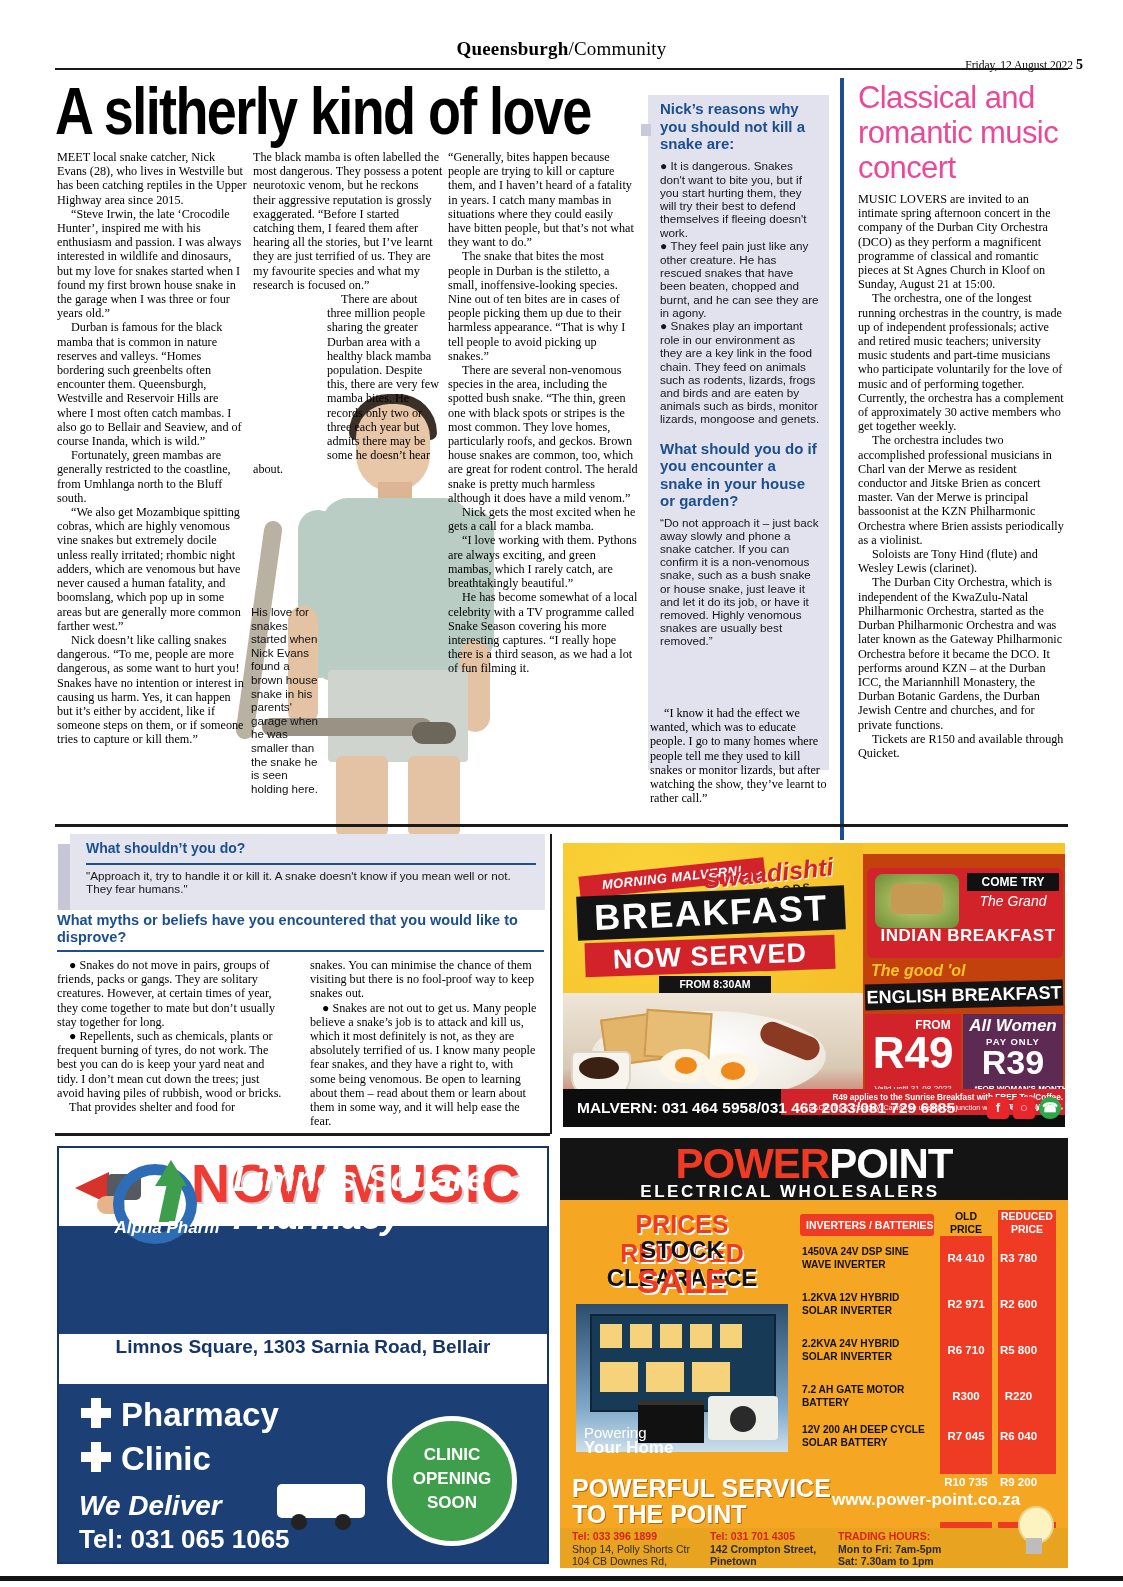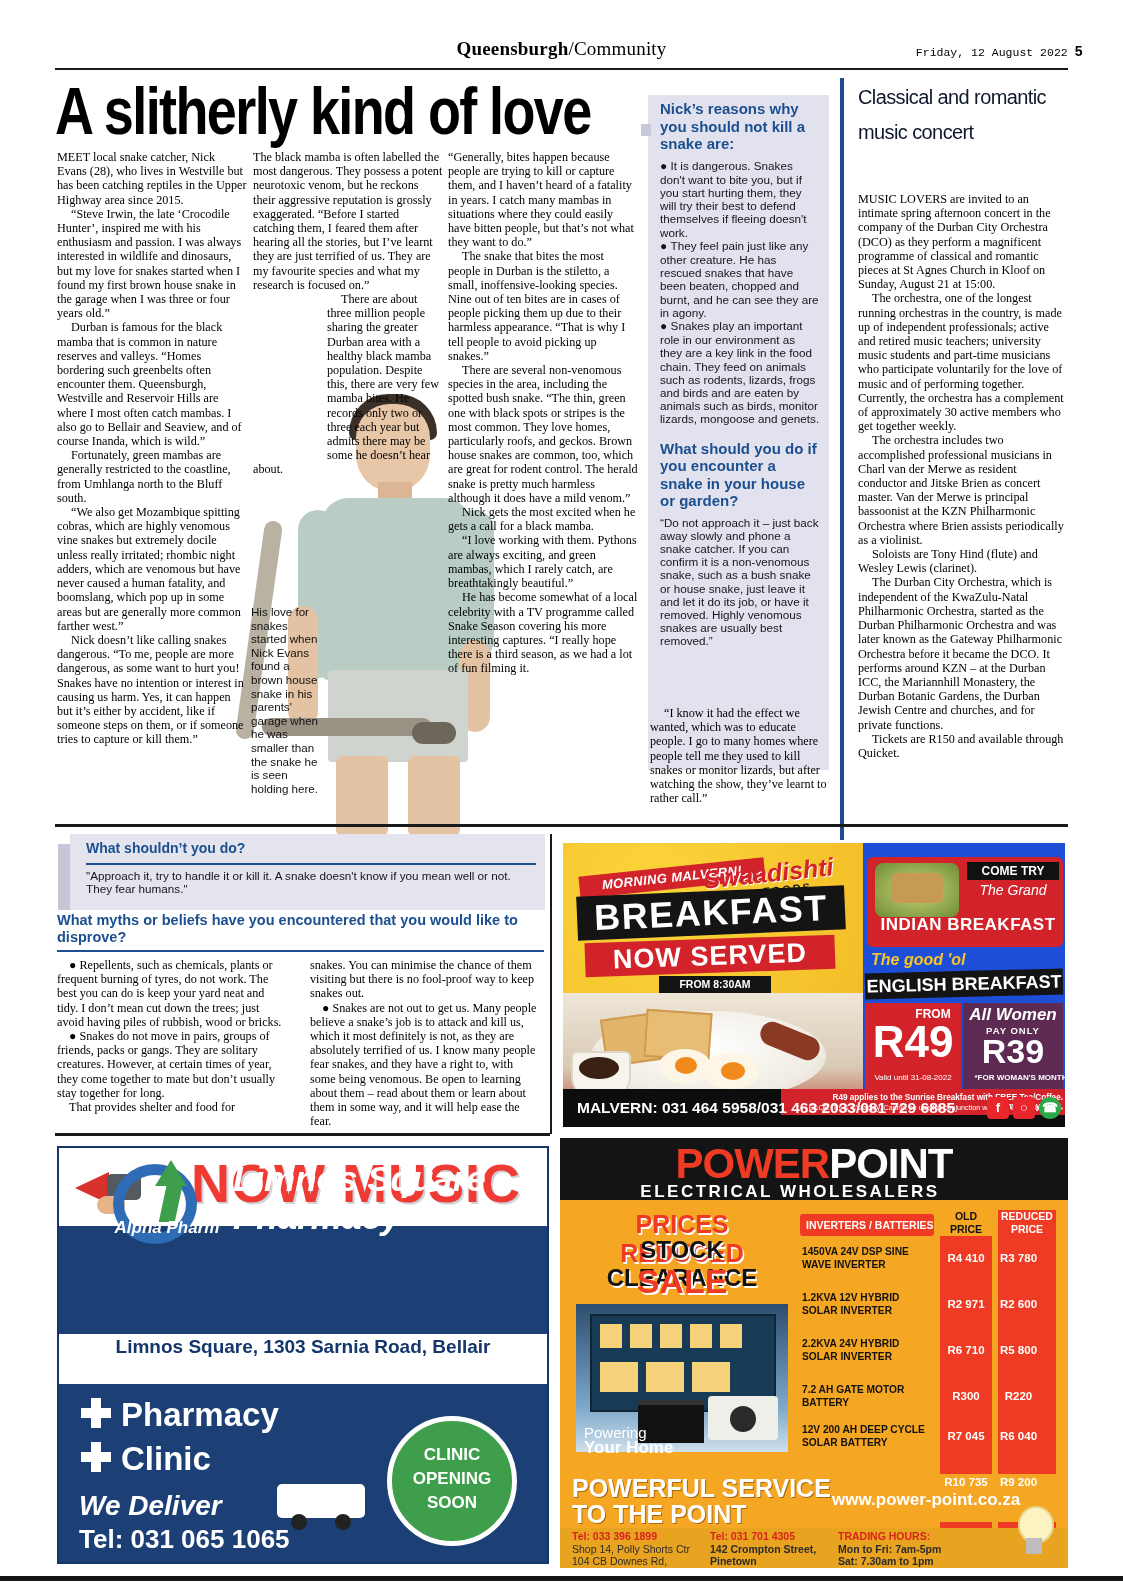--- a/index.html
+++ b/index.html
@@ -12,21 +12,21 @@
     overflow:hidden;
   }
   .page { position:relative; width:1123px; height:1587px; }
 
   
   .masthead { position:absolute; left:0; top:38px; width:1123px; height:28px; }
   .mast-center { position:absolute; left:0; top:0; width:1123px; text-align:center;
                  font-size:19px; letter-spacing:.2px; }
   .mast-center .q { font-family:"Liberation Serif", serif; font-weight:bold; }
   .mast-center .c { font-family:"Liberation Serif", serif; font-weight:normal; }
-  .mast-date { position:absolute; right:40px; top:6px; font-family:Liberation Mono, monospace;
+  .mast-date { position:absolute; right:40px; top:19px; font-family:Liberation Serif, serif;
                font-size:11.5px; }
   .mast-date .pg { font-weight:bold; font-size:14px; }
   .mast-rule { position:absolute; left:55px; top:68px; width:1013px; height:0;
                border-top:2px solid #1a1a1a; }
 
   
   .headline {
     position:absolute; left:55px; top:78px; width:585px;
     font-family:"Liberation Sans", sans-serif;
     font-weight:bold; font-size:54px; line-height:1.0;
@@ -79,21 +79,21 @@
   }
   .tail-text p { margin:0; text-indent:14px; }
 
   
   .vrule { position:absolute; left:840px; top:78px; width:4px; height:762px; background:#1b4f8f; }
 
   
   .rhead {
     position:absolute; left:858px; top:80px; width:212px;
     font-family:"Liberation Sans", sans-serif;
-    font-weight:normal; font-size:20px; line-height:35px; color:#0f172a;
+    font-weight:normal; font-size:31px; line-height:35px; color:#ec4899;
     letter-spacing:-.6px;
   }
   .rbody { position:absolute; left:858px; top:192px; width:208px;
            font-size:12.2px; line-height:14.2px; }
   .rbody p { margin:0; text-indent:14px; }
   .rbody p.first { text-indent:0; }
 
   
   .hrule-main { position:absolute; left:55px; top:824px; width:1013px; height:3px; background:#1a1a1a; }
 
@@ -171,21 +171,21 @@
     background:#e3b56b; transform:rotate(-8deg); border:2px solid #cf9b4f; }
   .bf-plate .toast2 { position:absolute; left:82px; top:18px; width:62px; height:44px;
     background:#e7bd76; transform:rotate(4deg); border:2px solid #cf9b4f; }
   .bf-plate .sausage { position:absolute; left:196px; top:36px; width:62px; height:24px;
     border-radius:12px; background:#8a3a23; transform:rotate(22deg); }
   .bf-plate .cup { position:absolute; left:8px; top:58px; width:56px; height:44px; border-radius:6px 6px 22px 22px;
     background:#f7f4ee; border:2px solid #dcd5c8; }
   .bf-plate .cupin { position:absolute; left:16px; top:64px; width:40px; height:22px; border-radius:50%;
     background:#3a2114; }
 
-  .bf-right { position:absolute; left:300px; top:0; width:202px; height:250px; background:#1d4ed8; }
+  .bf-right { position:absolute; left:300px; top:11px; width:202px; height:250px; background:#c2410c; }
   .bf-indian { position:absolute; left:4px; top:14px; width:196px; height:90px; background:#d2232a;
     border-radius:6px; }
   .bf-indian .food { position:absolute; left:8px; top:6px; width:84px; height:54px; border-radius:8px;
     background:radial-gradient(ellipse at 50% 50%, #cdd67a 0%, #6c8c34 100%); }
   .bf-indian .food:after { content:""; position:absolute; left:16px; top:10px; width:52px; height:30px;
     border-radius:6px; background:#c79a54; }
   .bf-cometry { position:absolute; left:100px; top:5px; width:92px; height:18px; background:#111;
     color:#fff; font-size:12px; font-weight:bold; text-align:center; line-height:18px; }
   .bf-grand { position:absolute; left:100px; top:25px; width:92px; color:#fff; font-size:14px;
     font-style:italic; text-align:center; }
@@ -467,22 +467,22 @@
 
   <div class="qbox-shadow"></div>
   <div class="qbox"></div>
   <div class="qbox-h">What shouldn’t you do?</div>
   <div class="qbox-rule"></div>
   <div class="qbox-p">"Approach it, try to handle it or kill it. A snake doesn't know if you mean well or not. They fear humans."</div>
 
   <div class="myth-h">What myths or beliefs have you encountered that you would like to disprove?</div>
   <div class="myth-rule"></div>
   <div class="myth-col" id="myth1">
+    <p>● Snakes do not move in pairs, groups of friends, packs or gangs. They are solitary creatures. However, at certain times of year, they come together to mate but don’t usually stay together for long.</p>
     <p>● Repellents, such as chemicals, plants or frequent burning of tyres, do not work. The best you can do is keep your yard neat and tidy. I don’t mean cut down the trees; just avoid having piles of rubbish, wood or bricks.</p>
-    <p>● Snakes do not move in pairs, groups of friends, packs or gangs. They are solitary creatures. However, at certain times of year, they come together to mate but don’t usually stay together for long.</p>
     <p>That provides shelter and food for</p>
   </div>
   <div class="myth-col" id="myth2">
     <p style="text-indent:0">snakes. You can minimise the chance of them visiting but there is no fool-proof way to keep snakes out.</p>
     <p>● Snakes are not out to get us. Many people believe a snake’s job is to attack and kill us, which it most definitely is not, as they are absolutely terrified of us. I know many people fear snakes, and they have a right to, with some being venomous. Be open to learning about them – read about them or learn about them in some way, and it will help ease the fear.</p>
   </div>
 
   <div class="ad-bf">
     <div class="yellowfield"></div>
 

